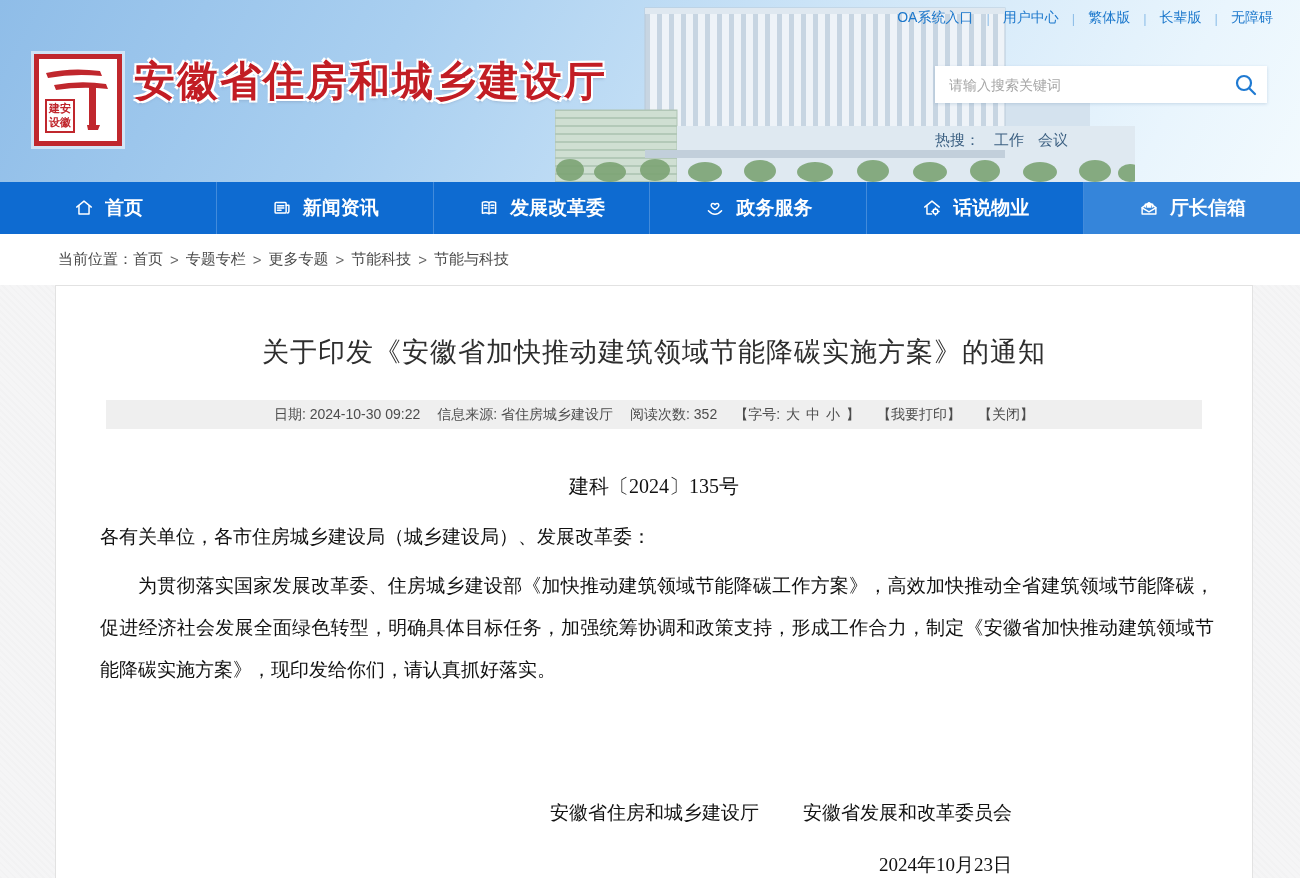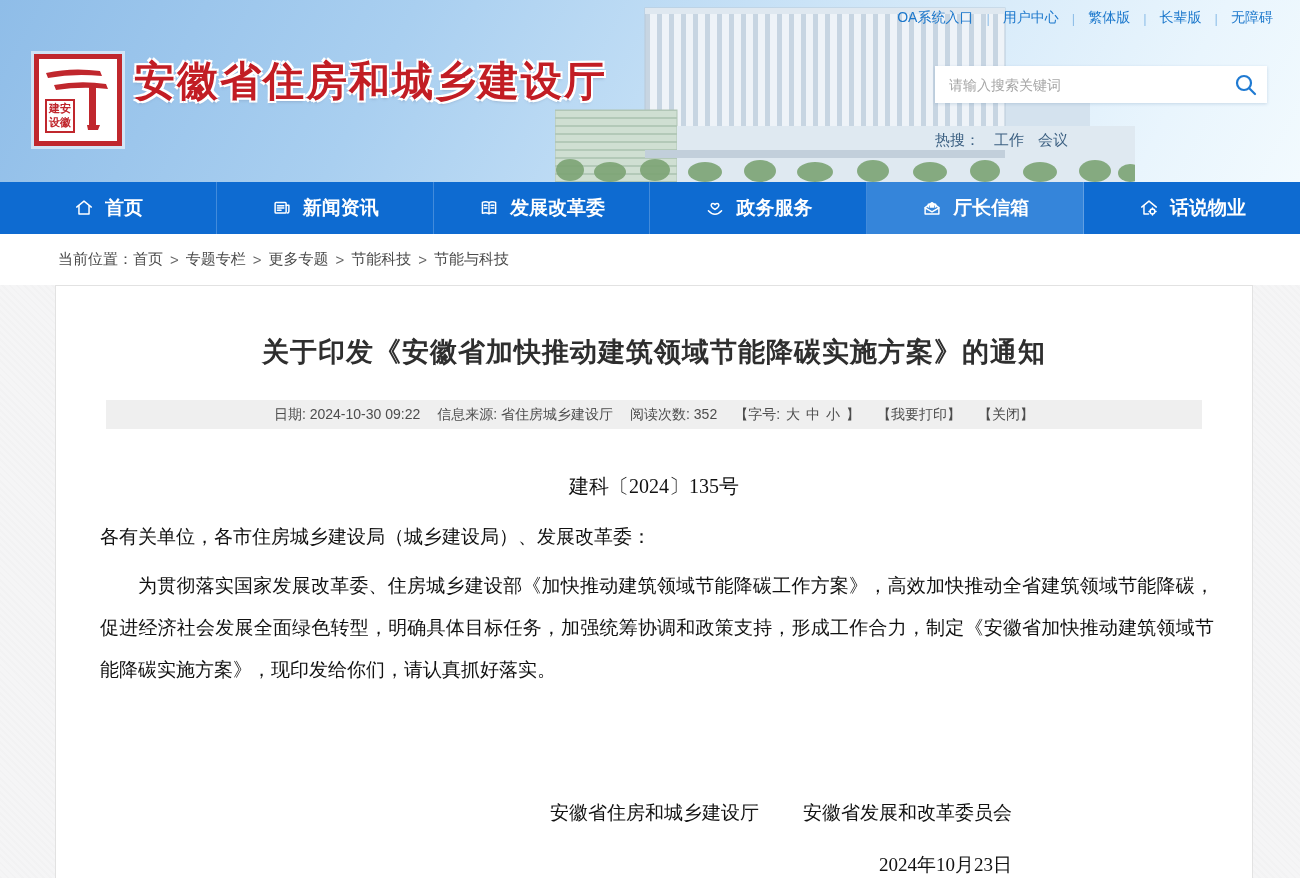--- a/index.html
+++ b/index.html
@@ -47,21 +47,21 @@
   .crumb-strip { height:51px; background:#fff; display:flex; align-items:center; padding-left:58px; font-size:15px; color:#4a4a4a; }
   .crumb-strip .cl { cursor:pointer; color:#4a4a4a; }
   .crumb-strip .csep { margin:0 7px; color:#666; }
 
   
   .lower { position:relative; height:593px; background:#f5f5f6;
            background-image:repeating-linear-gradient(45deg, rgba(0,0,0,.012) 0 2px, transparent 2px 5px); }
   .article-box { position:absolute; left:55px; top:0; width:1198px; height:100%; background:#fff;
                  border:1px solid #e2e2e2; border-bottom:none; padding-top:48px; }
 
-  .art-title { text-align:center; font-size:27px; font-weight:bold; color:#2e2e2e; letter-spacing:1px; margin:0 40px 30px; }
+  .art-title { text-align:center; font-size:27px; font-weight:normal; color:#2e2e2e; letter-spacing:1px; margin:0 40px 30px; }
 
   .meta-bar { margin:0 50px; height:29px; background:#efefef; display:flex; align-items:center; justify-content:center;
               gap:17px; font-size:14px; color:#4d4d4d; white-space:nowrap; }
   .meta-bar .m-click { cursor:pointer; }
   .fs-group { display:flex; gap:6px; }
   .fs-group span { cursor:pointer; }
 
   .art-content { font-family:"Liberation Serif","DejaVu Serif",serif; color:#111; }
   .doc-num { text-align:center; font-size:20px; margin-top:44px; }
   .salutation { font-size:19px; margin:20px 44px 12px; line-height:34px; }
@@ -187,41 +187,41 @@
   </div>
   <div class="nav-item">
     <span class="nav-icon">
       <svg width="22" height="22" viewBox="0 0 24 24" fill="none" stroke="#fff" stroke-width="1.6" stroke-linecap="round" stroke-linejoin="round">
         <path d="M12 8.4 c-1-1.9-3.8-1.7-4.2 .4 -.3 1.7 1.7 3.1 4.2 4.8 2.5-1.7 4.5-3.1 4.2-4.8 -.4-2.1-3.2-2.3-4.2-.4 Z"></path>
         <path d="M4.8 15 c2.2 2.6 4.4 3.7 7.2 3.7 s5-1.1 7.2-3.7"></path>
       </svg>
       </span>
     <span>政务服务</span>
   </div>
+  <div class="nav-item">
+    <span class="nav-icon">
+      <svg width="22" height="22" viewBox="0 0 24 24" fill="none" stroke="#fff" stroke-width="1.6" stroke-linecap="round" stroke-linejoin="round">
+        <path d="M4 11 L12 4.5 L20 11"></path>
+          <path d="M6.5 9.5 V18.5 H11.5"></path>
+        <circle cx="15.8" cy="15.8" r="2.6"></circle>
+        <path d="M15.8 11.9 v1.4 M15.8 18.3 v1.4 M12 15.8 h1.4 M18.3 15.8 h1.4"></path>
+      </svg>
+      </span>
+    <span>话说物业</span>
+  </div>
   <div class="nav-item active">
     <span class="nav-icon">
       <svg width="22" height="22" viewBox="0 0 24 24" fill="none" stroke="#fff" stroke-width="1.6" stroke-linecap="round" stroke-linejoin="round">
         <path d="M4.5 11.5 L12 6.2 L19.5 11.5 V18.5 H4.5 Z"></path>
           <path d="M8 11 V7.8 H16 V11"></path>
         <path d="M10 9.3 h4 M10 11 h4"></path>
           <path d="M4.5 11.8 L12 16.2 L19.5 11.8"></path>
       </svg>
       </span>
     <span>厅长信箱</span>
-  </div>
-  <div class="nav-item">
-    <span class="nav-icon">
-      <svg width="22" height="22" viewBox="0 0 24 24" fill="none" stroke="#fff" stroke-width="1.6" stroke-linecap="round" stroke-linejoin="round">
-        <path d="M4 11 L12 4.5 L20 11"></path>
-          <path d="M6.5 9.5 V18.5 H11.5"></path>
-        <circle cx="15.8" cy="15.8" r="2.6"></circle>
-        <path d="M15.8 11.9 v1.4 M15.8 18.3 v1.4 M12 15.8 h1.4 M18.3 15.8 h1.4"></path>
-      </svg>
-      </span>
-    <span>话说物业</span>
   </div>
 </div>
 
 <div class="crumb-strip">
   <span>当前位置：</span>
   <span class="cl">首页</span>
   <span class="csep">&gt;</span>
   <span class="cl">专题专栏</span>
   <span class="csep">&gt;</span>
   <span class="cl">更多专题</span>

